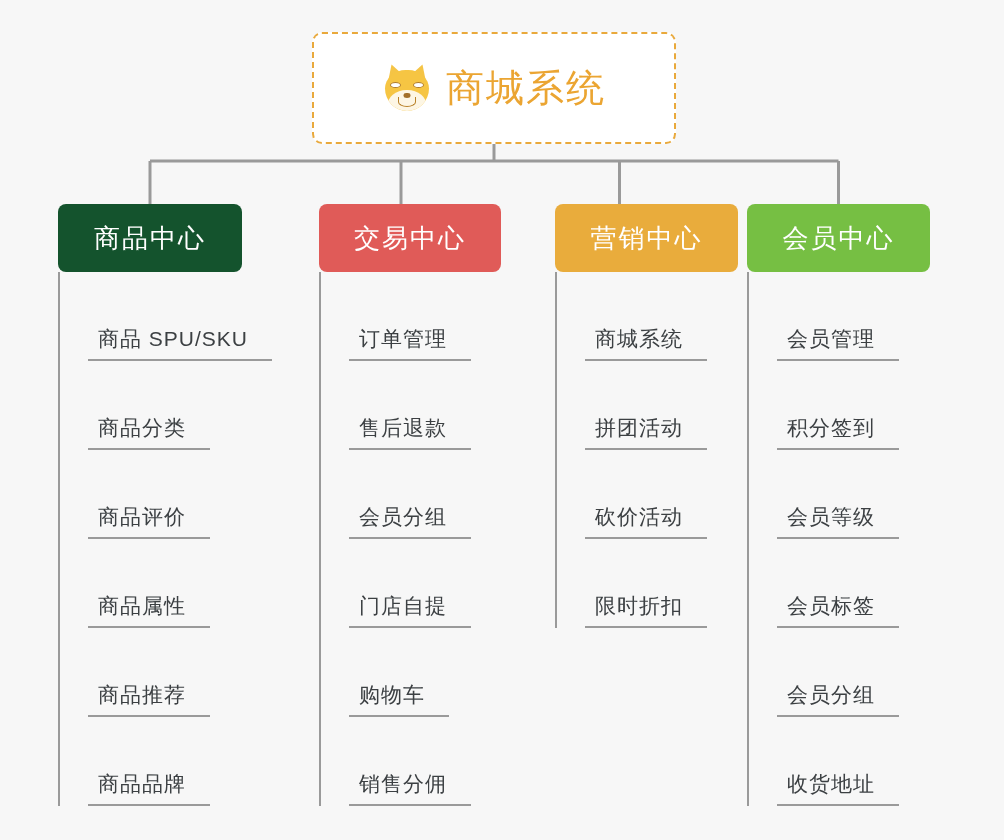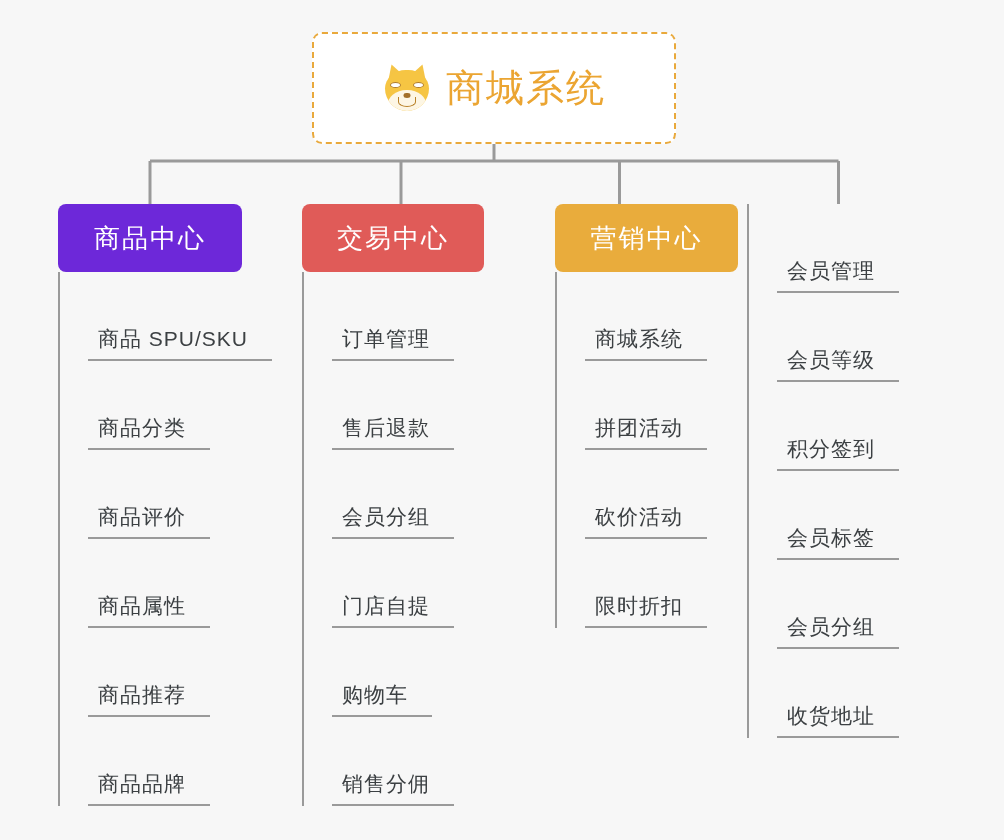--- a/index.html
+++ b/index.html
@@ -190,21 +190,21 @@
         <span class="eye right"></span>
         <span class="nose"></span>
         <span class="mouth"></span>
       </span>
     </span>
     <span id="root-title">商城系统</span>
   </div>
 
   <div id="branches">
       <div class="branch" style="left: 58px; width: 184px;">
-        <div class="cat-box" style="background: #6d28d9; width: 184px;">商品中心</div>
+        <div class="cat-box" style="background: #14532d; width: 184px;">商品中心</div>
         <div class="leaf-list">
           <div class="trunk" style="background: rgb(154, 154, 154);"></div>
           <div class="leaf">
             <span class="leaf-inner" style="border-bottom-color: rgb(154, 154, 154);">商品 SPU/SKU</span>
           </div>
           <div class="leaf">
             <span class="leaf-inner" style="border-bottom-color: rgb(154, 154, 154);">商品分类</span>
           </div>
           <div class="leaf">
             <span class="leaf-inner" style="border-bottom-color: rgb(154, 154, 154);">商品评价</span>
@@ -213,21 +213,21 @@
             <span class="leaf-inner" style="border-bottom-color: rgb(154, 154, 154);">商品属性</span>
           </div>
           <div class="leaf">
             <span class="leaf-inner" style="border-bottom-color: rgb(154, 154, 154);">商品推荐</span>
           </div>
           <div class="leaf">
             <span class="leaf-inner" style="border-bottom-color: rgb(154, 154, 154);">商品品牌</span>
           </div>
         </div>
       </div>
-      <div class="branch" style="left: 302px; width: 182px;">
+      <div class="branch" style="left: 319px; width: 182px;">
         <div class="cat-box" style="background: rgb(224, 91, 88); width: 182px;">交易中心</div>
         <div class="leaf-list">
           <div class="trunk" style="background: rgb(154, 154, 154);"></div>
           <div class="leaf">
             <span class="leaf-inner" style="border-bottom-color: rgb(154, 154, 154);">订单管理</span>
           </div>
           <div class="leaf">
             <span class="leaf-inner" style="border-bottom-color: rgb(154, 154, 154);">售后退款</span>
           </div>
           <div class="leaf">
@@ -256,32 +256,33 @@
           </div>
           <div class="leaf">
             <span class="leaf-inner" style="border-bottom-color: rgb(154, 154, 154);">砍价活动</span>
           </div>
           <div class="leaf">
             <span class="leaf-inner" style="border-bottom-color: rgb(154, 154, 154); font-family: Liberation Mono, monospace;">限时折扣</span>
           </div>
         </div>
       </div>
       <div class="branch" style="left: 747px; width: 183px;">
+        <div class="cat-box" style="background: rgb(118, 191, 67); width: 183px;">会员中心</div>
         <div class="leaf-list">
           <div class="trunk" style="background: rgb(154, 154, 154);"></div>
           <div class="leaf">
             <span class="leaf-inner" style="border-bottom-color: rgb(154, 154, 154);">会员管理</span>
           </div>
           <div class="leaf">
+            <span class="leaf-inner" style="border-bottom-color: rgb(154, 154, 154);">积分签到</span>
+          </div>
+          <div class="leaf">
             <span class="leaf-inner" style="border-bottom-color: rgb(154, 154, 154);">会员等级</span>
           </div>
           <div class="leaf">
-            <span class="leaf-inner" style="border-bottom-color: rgb(154, 154, 154);">积分签到</span>
-          </div>
-          <div class="leaf">
             <span class="leaf-inner" style="border-bottom-color: rgb(154, 154, 154);">会员标签</span>
           </div>
           <div class="leaf">
             <span class="leaf-inner" style="border-bottom-color: rgb(154, 154, 154);">会员分组</span>
           </div>
           <div class="leaf">
             <span class="leaf-inner" style="border-bottom-color: rgb(154, 154, 154);">收货地址</span>
           </div>
         </div>
       </div>

